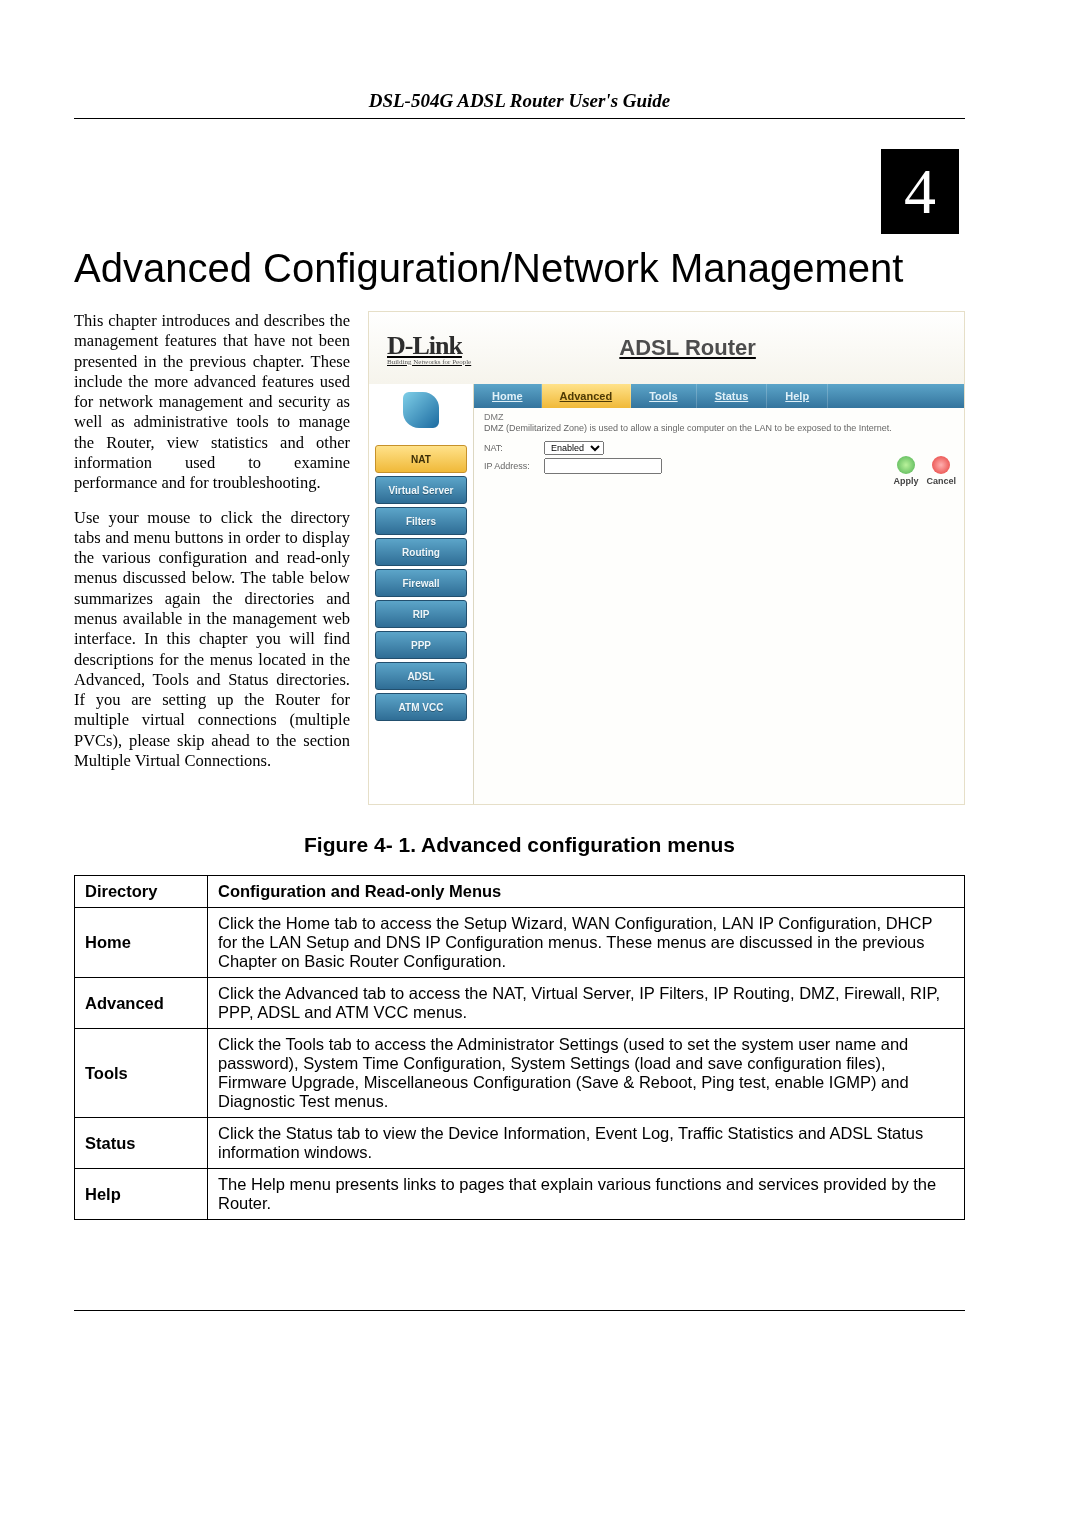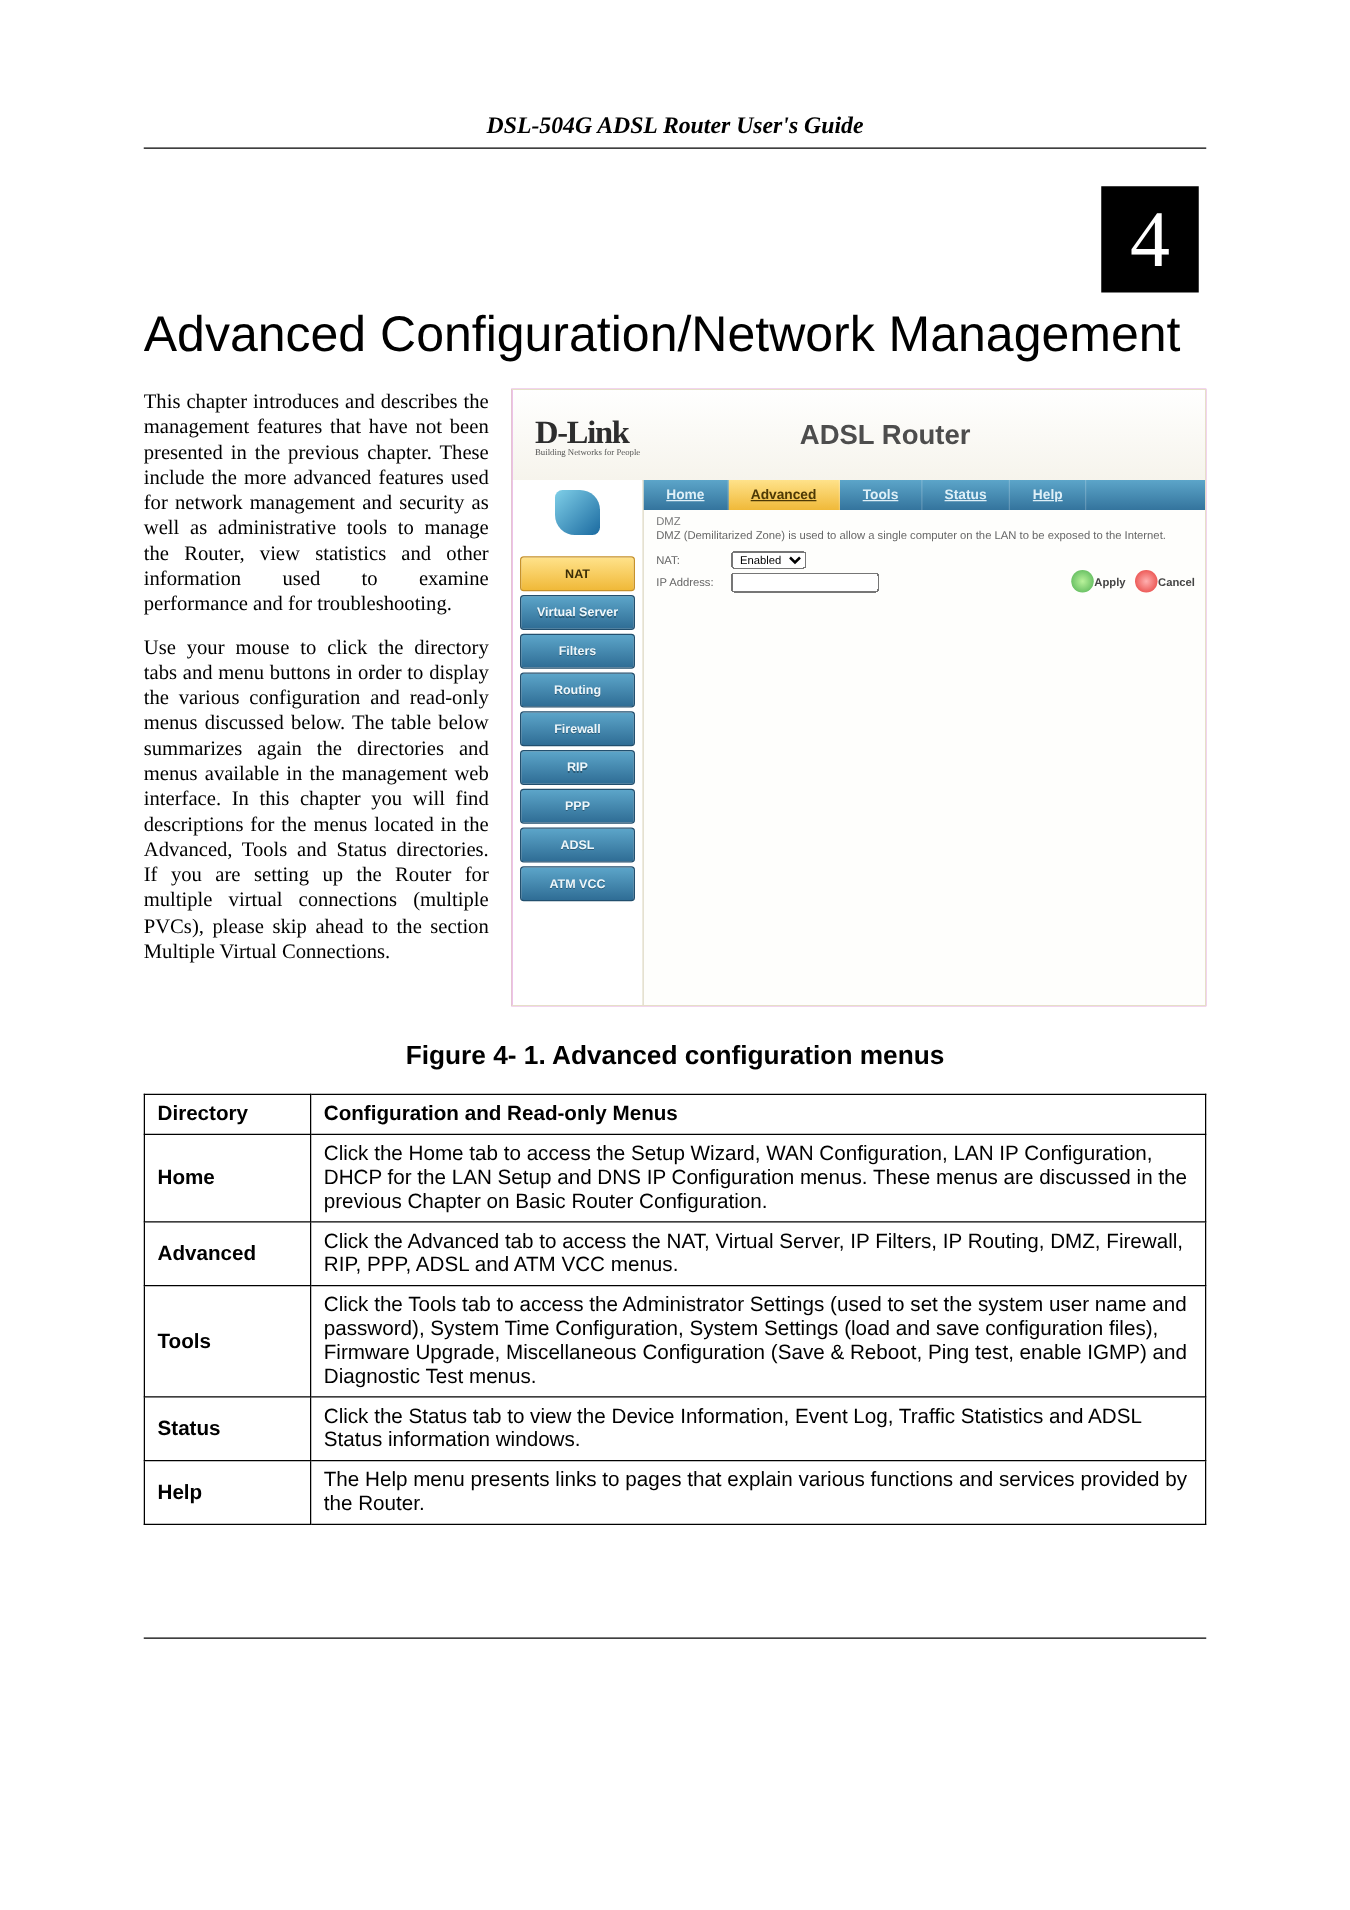--- a/index.html
+++ b/index.html
@@ -6,21 +6,21 @@
     margin: 0;
     padding: 0;
     background: #fff;
     font-family: "Times New Roman", Times, serif;
     color: #000;
     width: 1080px;
     height: 1528px;
     position: relative;
   }
   .page {
-    padding: 90px 115px 40px 115px;
+    padding: 90px 115px 40px 74px;
   }
   .header-title {
     text-align: center;
     font-style: italic;
     font-weight: bold;
     font-size: 19px;
     margin-bottom: 6px;
   }
   .header-rule {
     border: none;
@@ -59,20 +59,21 @@
     text-align: justify;
   }
   .col-left p { margin: 0 0 14px 0; }
   .col-right {
     flex: 1;
     border: 1px solid #e6dfc8;
     background: #d946ef;
     height: 492px;
     position: relative;
     overflow: hidden;
+    text-decoration: underline;
   }
   
   .router-sc {
     width: 100%; height: 100%;
     background: #fefdf5;
     position: relative;
   }
   .sc-topbar {
     height: 72px;
     background: linear-gradient(#fff,#f6f4ec);
@@ -185,21 +186,21 @@
   }
   .sc-actions {
     position: absolute;
     right: 8px;
     top: 48px;
     display: flex;
     gap: 8px;
     font-size: 9px;
   }
   .sc-action {
-    display: flex; align-items: center;
+    display: flex; flex-direction: column; align-items: center;
     color: #444; font-weight: bold;
   }
   .sc-action-icon {
     width: 18px; height: 18px; border-radius: 50%;
     margin-bottom: 2px;
   }
   .figure-caption {
     text-align: center;
     font-family: Arial, sans-serif;
     font-weight: bold;

